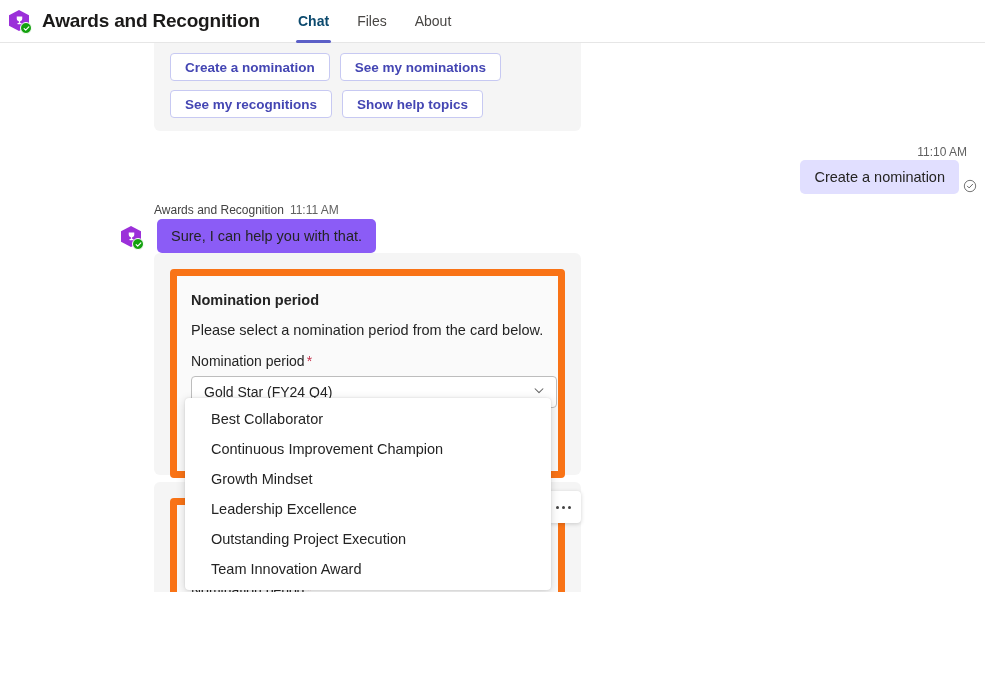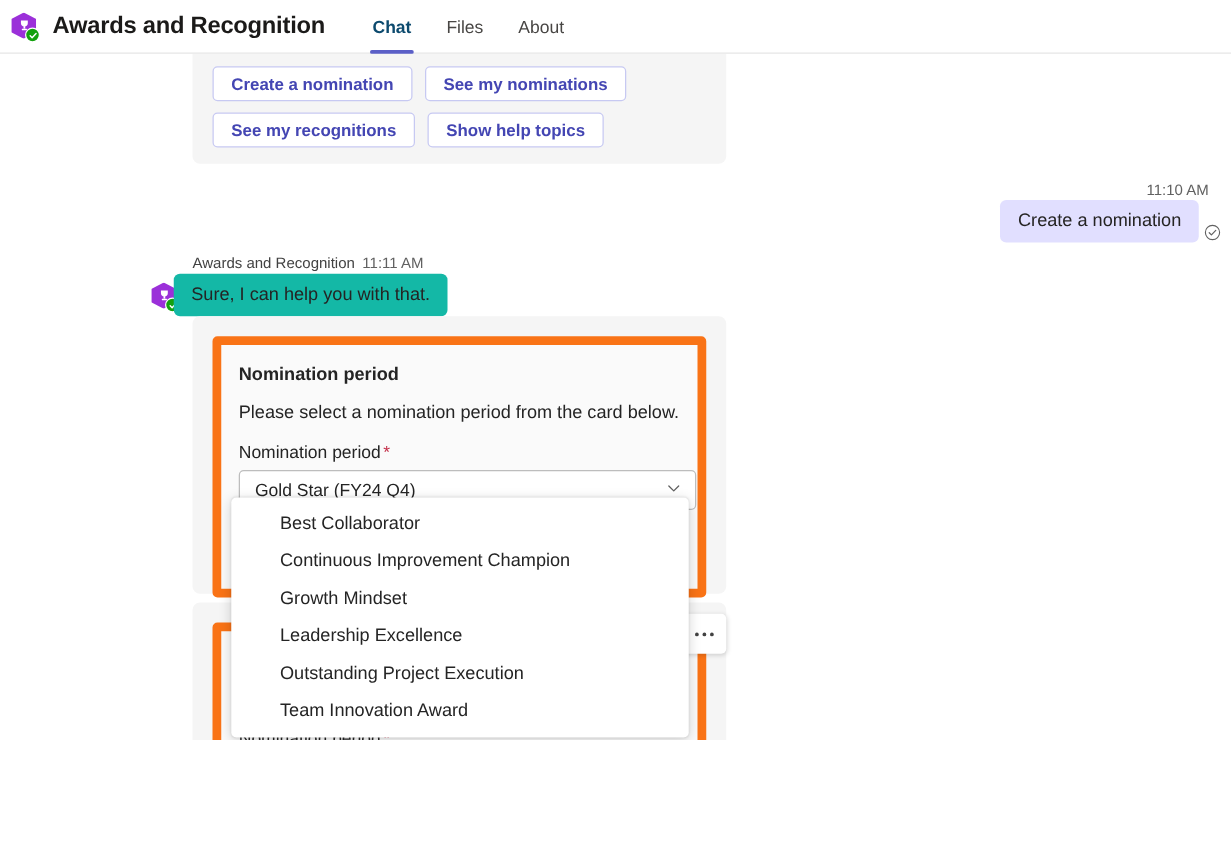--- a/index.html
+++ b/index.html
@@ -203,23 +203,23 @@
   .in-avatar {
     position: absolute;
     left: 120px;
     top: 182px;
     width: 24px;
     height: 24px;
   }
 
   .in-bubble {
     position: absolute;
-    left: 139px;
+    left: 157px;
     top: 176px;
-    background: #14b8a6;
+    background: #8b5cf6;
     color: #242424;
     font-size: 14.5px;
     border-radius: 5px;
     padding: 9px 14px;
     white-space: nowrap;
   }
 
   
   #msg-card-1 {
     left: 154px;
@@ -349,21 +349,20 @@
   }
   .dd-option {
     height: 30px;
     display: flex;
     align-items: center;
     padding: 0 12px 0 26px;
     font-size: 14.5px;
     color: #242424;
     cursor: pointer;
     white-space: nowrap;
-    margin-left: 13px;
   }
 
   
   .bottom-fade {
     position: absolute;
     left: 0;
     bottom: 0;
     width: 985px;
     height: 64px;
     background: linear-gradient(to bottom, rgba(255,255,255,0) 0%, rgba(250,250,250,0.85) 55%, #f3f3f3 100%);

